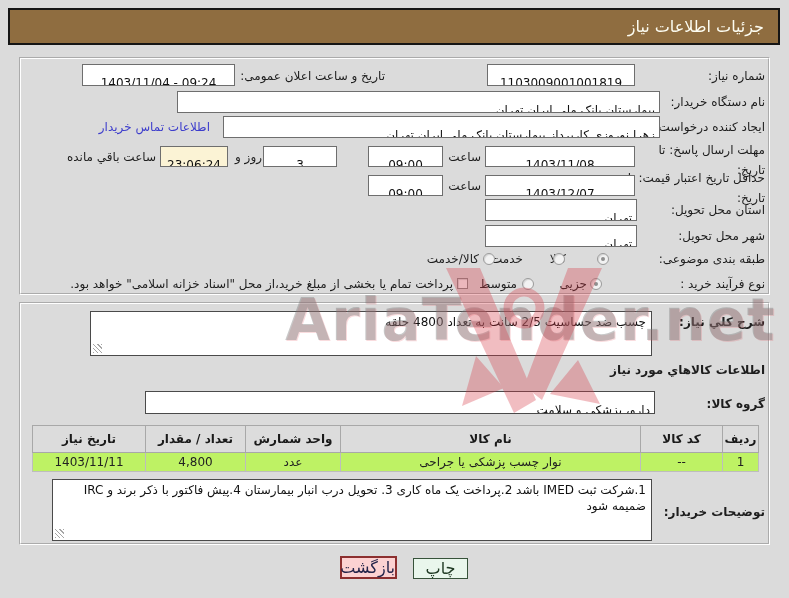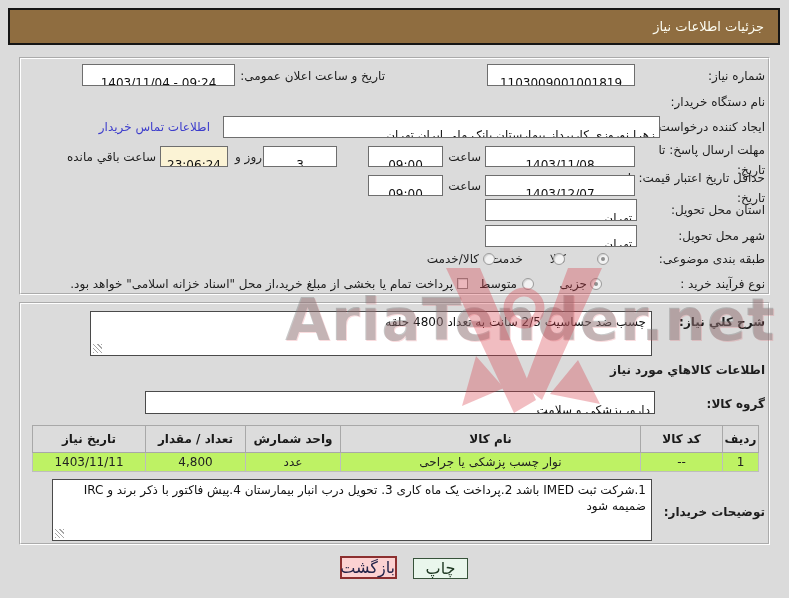--- a/index.html
+++ b/index.html
@@ -2,21 +2,21 @@
 <html lang="fa" dir="rtl"><head>
 <meta charset="utf-8">
 <style>
   * { box-sizing: border-box; margin: 0; padding: 0; }
   body { font-family: "DejaVu Sans", "Liberation Sans", sans-serif; background: #dbdbdb; }
   #screen { position: relative; width: 789px; height: 598px; background: #dbdbdb; overflow: hidden; direction: rtl; }
 
   .title-bar { position: absolute; left: 8px; top: 8px; width: 772px; height: 37px;
     background: #8f6d40; border: 2px solid #151515; display: flex; align-items: center;
     padding: 0 14px; }
-  .title-bar span { color: #fdfdf2; font-size: 13px; margin-left: 30px; }
+  .title-bar span { color: #fdfdf2; font-size: 16px; margin-left: 30px; }
 
   .groupbox { position: absolute; left: 19px; width: 751px; border: 2px groove #ffffff; background: transparent; }
   #group1 { top: 57px; height: 238px; }
   #group2 { top: 302px; height: 243px; }
 
   .lbl { position: absolute; font-size: 12px; color: #1e1e1e; white-space: nowrap; }
   .lbl-wrap { white-space: normal; text-align: right; line-height: 20px; }
   .lbl-b { font-weight: bold; }
   .inp { position: absolute; background: #ffffff; border: 1px solid #6e6e6e; font-size: 12px;
     color: #111; height: 22px; line-height: 20px; padding: 8px 4px; overflow: hidden; white-space: nowrap; }
@@ -67,20 +67,21 @@
   </div>
 
   <div class="groupbox" id="group1"></div>
 
   <div class="lbl" style="right:24px; top:69px">شماره نیاز:</div>
   <div class="inp inp-c num" style="left:487px; top:64px; width:148px">1103009001001819</div>
   <div class="lbl" style="right:404px; top:69px">تاریخ و ساعت اعلان عمومی:</div>
   <div class="inp inp-c num" style="left:82px; top:64px; width:153px">1403/11/04 - 09:24</div>
 
   <div class="lbl" style="right:24px; top:95px">نام دستگاه خریدار:</div>
+  <div class="inp inp-r" style="left:177px; top:91px; width:483px">بیمارستان بانک ملی ایران تهران</div>
 
   <div class="lbl" style="right:24px; top:120px">ایجاد کننده درخواست:</div>
   <div class="inp inp-r" style="left:223px; top:116px; width:437px">زهرا نوروزی کارپرداز بیمارستان بانک ملی ایران تهران</div>
   <div class="link" style="right:579px; top:120px">اطلاعات تماس خریدار</div>
 
   <div class="lbl lbl-wrap" style="right:24px; top:140px; width:118px">مهلت ارسال پاسخ: تا تاریخ:</div>
   <div class="inp inp-c num" style="left:485px; top:146px; width:150px; height:21px">1403/11/08</div>
   <div class="lbl" style="right:308px; top:150px">ساعت</div>
   <div class="inp inp-c num" style="left:368px; top:146px; width:75px; height:21px">09:00</div>
   <div class="inp inp-c num" style="left:263px; top:146px; width:74px; height:21px">3</div>

